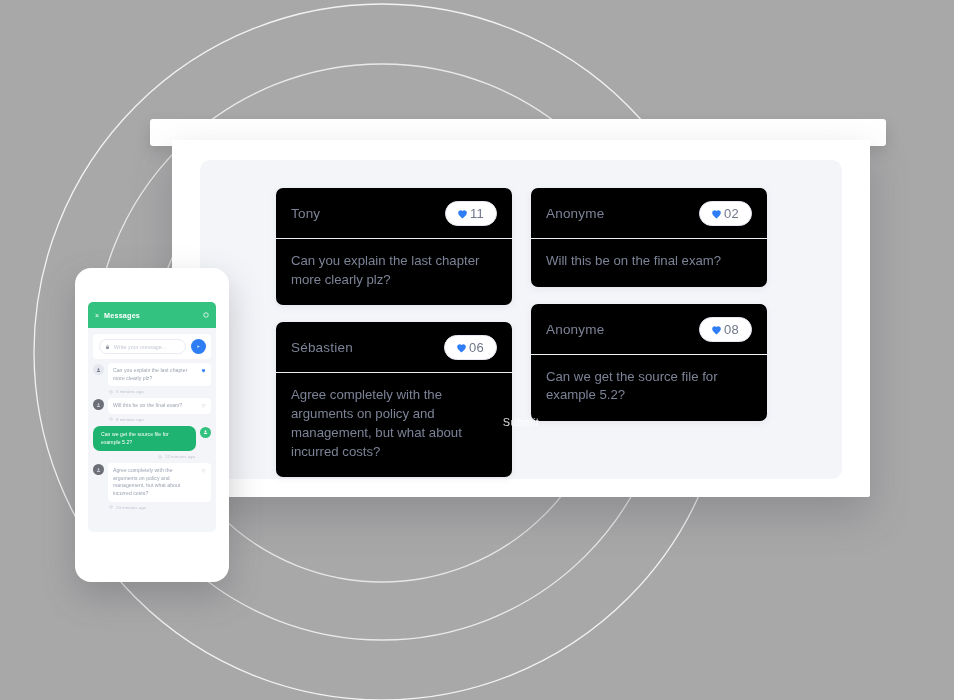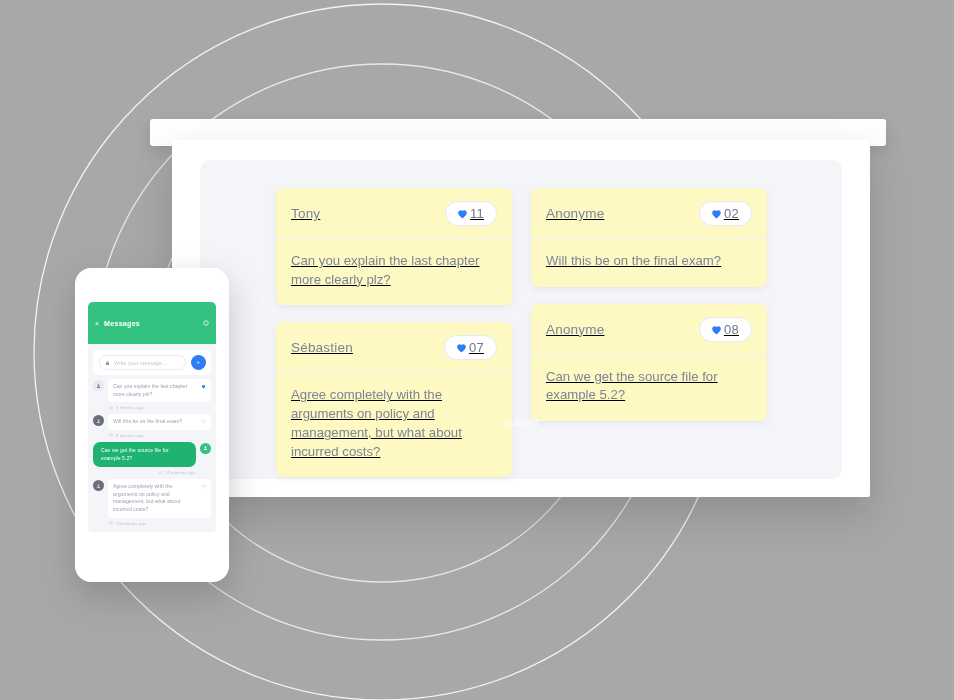--- a/index.html
+++ b/index.html
@@ -65,25 +65,24 @@
     gap: 19px;
   }
   .card-column {
     display: flex;
     flex-direction: column;
     gap: 17px;
     width: 236px;
   }
 
   .q-card {
-    background: #fef9c3;
+    background: #000000;
     border-radius: 7px;
     box-shadow: 0 2px 7px rgba(110, 115, 140, 0.10);
     overflow: hidden;
-    text-decoration: underline;
   }
   .q-card-head {
     display: flex;
     align-items: center;
     justify-content: space-between;
     padding: 13px 15px 12px 15px;
     border-bottom: 1px solid #eff0f5;
   }
   .q-author {
     font-size: 13.5px;
@@ -151,21 +150,21 @@
     background: #f4f5f9;
     border-radius: 5px;
     overflow: hidden;
   }
   #phone-topbar {
     height: 18px;
     background: #34c281;
     display: flex;
     align-items: center;
     justify-content: space-between;
-    padding: 12px 7px;
+    padding: 4px 7px;
   }
   #phone-topbar .pt-left {
     display: flex;
     align-items: center;
     gap: 5px;
   }
   .pt-close {
     font-size: 7px;
     color: #ffffff;
     line-height: 1;
@@ -310,21 +309,21 @@
           <div class="q-card-body">Can you explain the last chapter more clearly plz?</div>
         </div>
 
         <div class="q-card">
           <div class="q-card-head">
             <span class="q-author">Sébastien</span>
             <button class="like-pill">
               <svg class="heart-icon" viewBox="0 0 24 24">
                 <path fill="#2f7df4" d="M12 21s-8-5.2-8-10.4A4.6 4.6 0 0 1 12 7.6 4.6 4.6 0 0 1 20 10.6C20 15.8 12 21 12 21z"></path>
               </svg>
-              <span class="like-count">07</span>
+              <span class="like-count">06</span>
             </button>
           </div>
           <div class="q-card-body">Agree completely with the arguments on policy and management, but what about incurred costs?</div>
         </div>
 
       </div>
 
       <div class="card-column">
 
         <div class="q-card">

